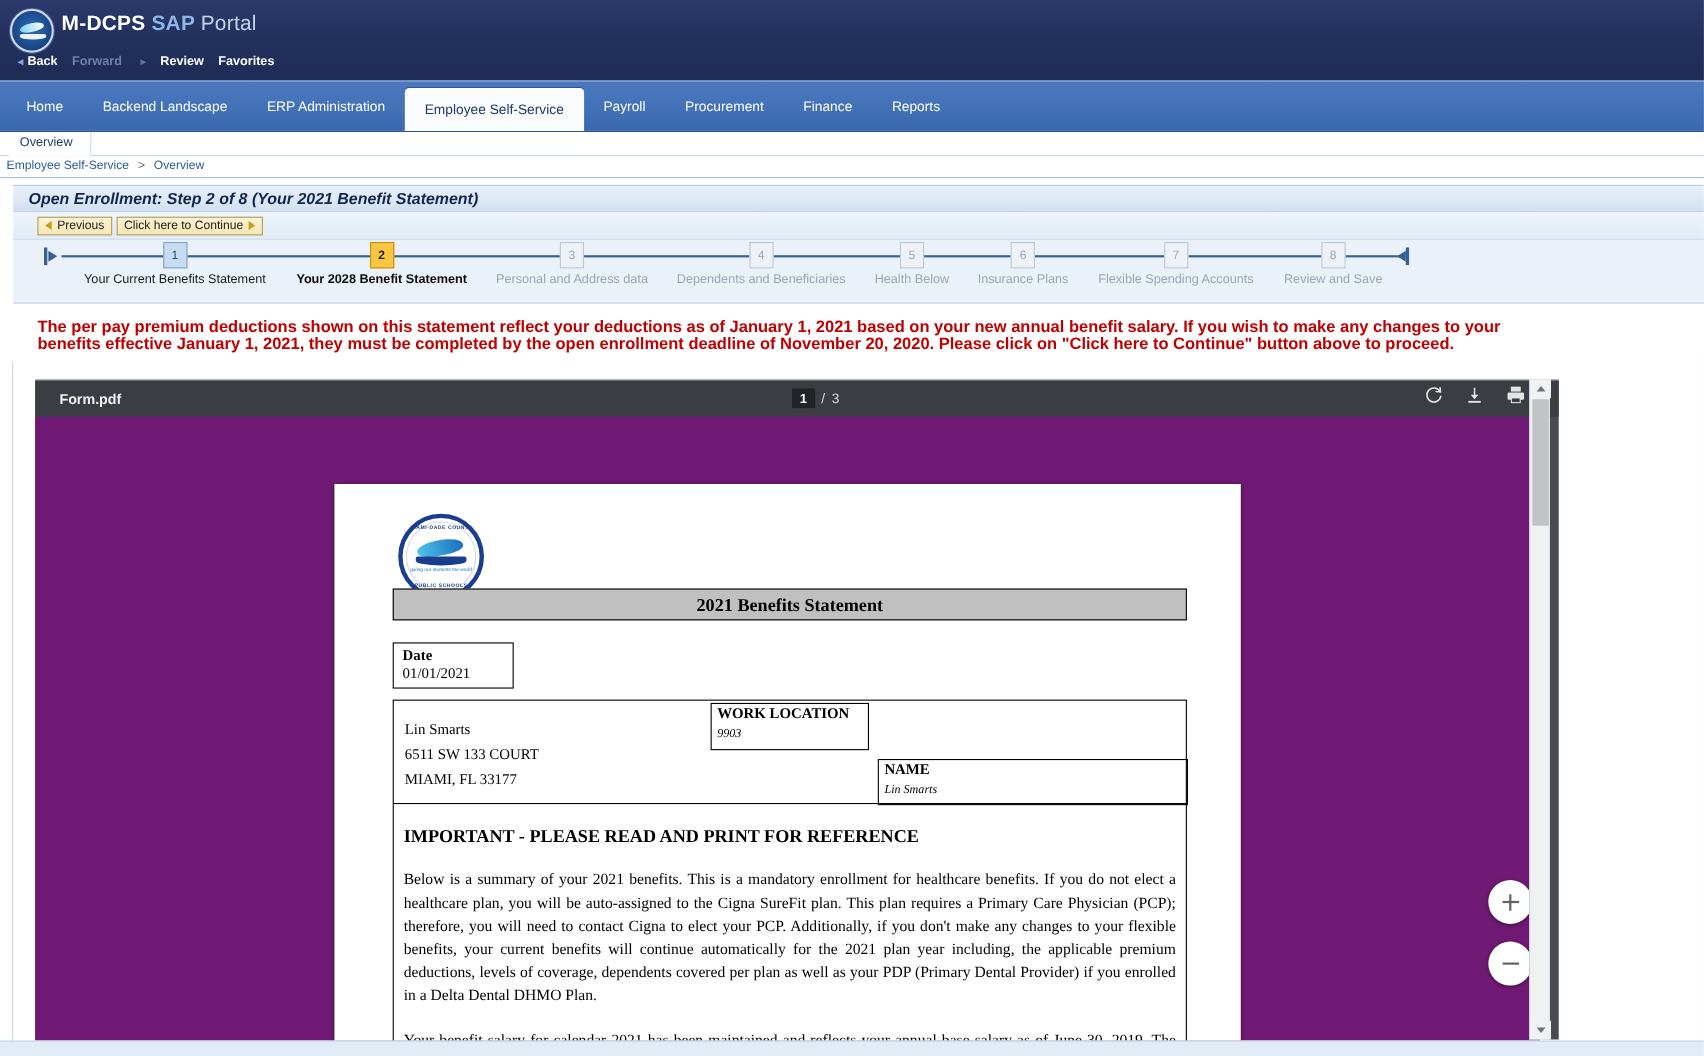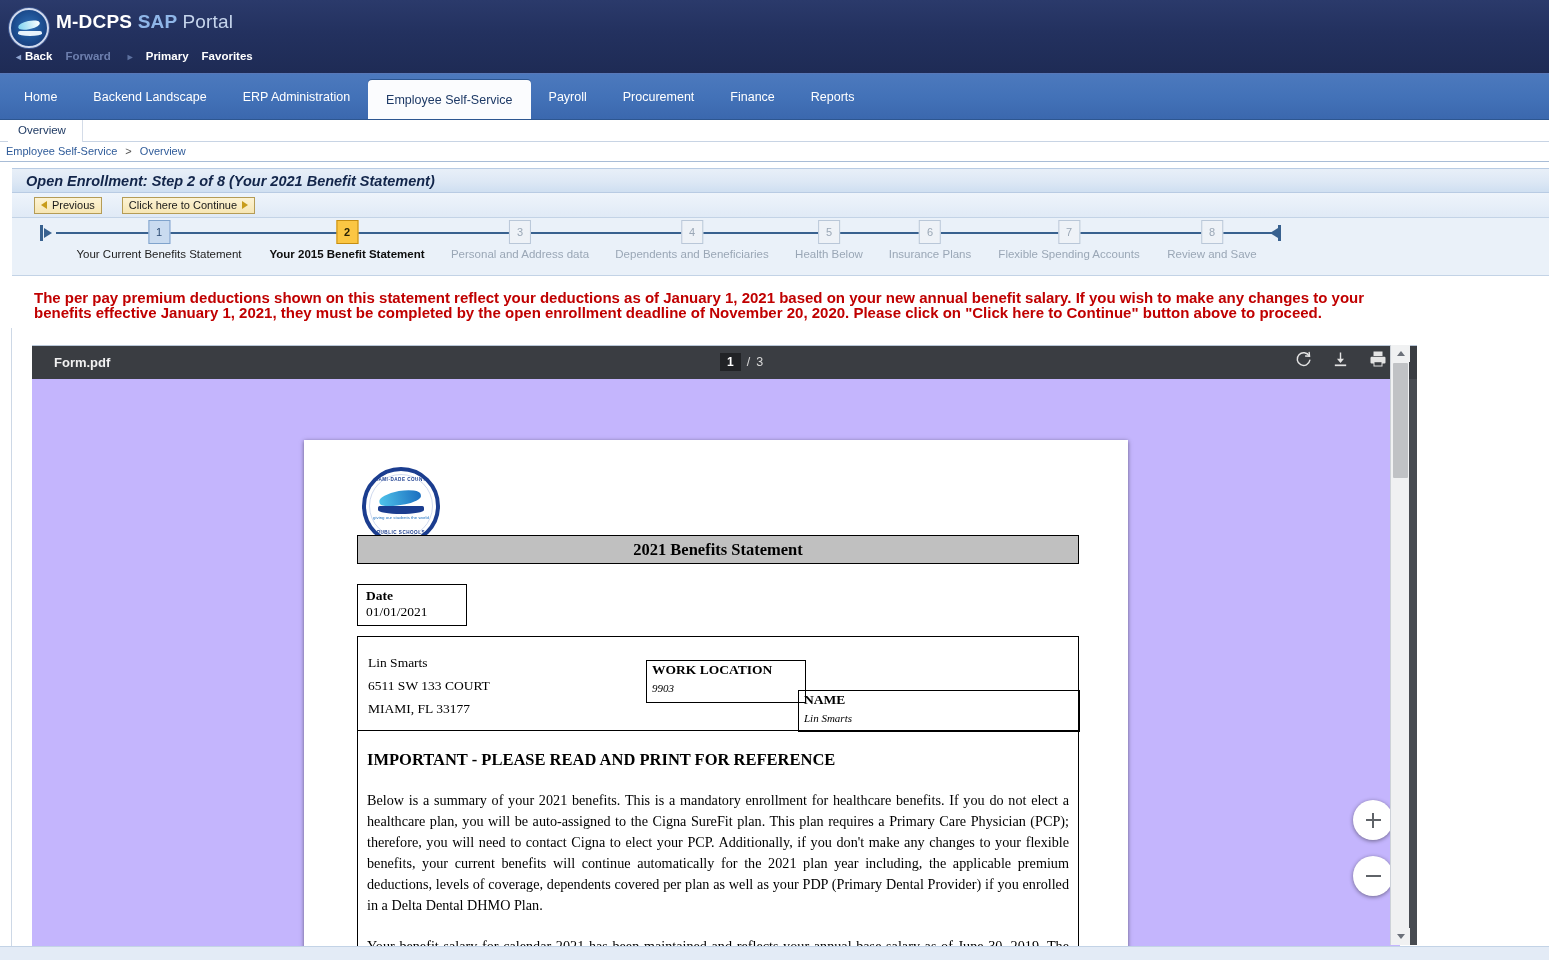--- a/index.html
+++ b/index.html
@@ -130,21 +130,21 @@
     font-size: 14.5px; font-weight: bold; font-style: italic;
     color: #12254a; white-space: nowrap;
   }
   #toolbar {
     margin-left: 12px;
     height: 25px;
     background: linear-gradient(to bottom, #eef4fb, #e0eaf6);
     border-bottom: 1px solid #c3d3e6;
     display: flex; align-items: center;
     padding-left: 22px;
-    gap: 20px;
+    gap: 4px;
   }
   .sapbtn {
     display: inline-flex; align-items: center; gap: 5px;
     height: 17px;
     padding: 0 6px;
     font-size: 11px;
     color: #1a1a1a;
     background: linear-gradient(to bottom, #fdf3d4, #f6e6b4);
     border: 1px solid #b59c55;
     cursor: pointer;
@@ -235,21 +235,21 @@
     font-size: 12px; font-weight: bold;
     padding: 2px 7px; min-width: 20px; text-align: center;
   }
   #pagebox .ptot { font-size: 12.5px; color: #d8d8d8; }
   #pdficons { position: absolute; right: 30px; top: 4px; display: flex; gap: 20px; align-items: center; }
   #pdficons svg { display: block; }
 
   #pdfcanvas {
     position: absolute; left: 0; top: 33px;
     width: 1368px; height: 567px;
-    background: #c4b5fd;
+    background: #701a75;
     overflow: hidden;
   }
   #pdfpage {
     position: absolute; left: 272px; top: 61px;
     width: 824px; height: 560px;
     background: #ffffff;
     box-shadow: 0 1px 4px rgba(0,0,0,.5);
   }
 
   
@@ -309,21 +309,21 @@
 
   #addrbox {
     position: absolute; left: 53px; top: 196px;
     width: 722px; height: 95px;
     border: 1px solid #000;
     font-family: "Liberation Serif", serif;
   }
   #addrbox .left { position: absolute; left: 10px; top: 14px; font-size: 13.5px; line-height: 23px; }
   #addrbox .grid { position: absolute; left: 288px; top: 0; width: 434px; height: 95px; }
   #addrbox .cell { position: absolute; border: 1px solid #000; }
-  #addrbox .c-wl { left: 0; top: 23px; width: 160px; height: 43px; }
+  #addrbox .c-wl { left: 0; top: 2px; width: 144px; height: 43px; }
   #addrbox .c-pid { left: 0; top: 53px; width: 152px; height: 42px; }
   #addrbox .c-nm { left: 152px; top: 53px; width: 282px; height: 42px; }
   #addrbox .hd { font-size: 13.5px; font-weight: bold; display:block; padding: 1px 0 0 5px; }
   #addrbox .vl { font-size: 11px; display:block; padding: 4px 0 0 5px; font-style: italic; }
 
   #docbody {
     position: absolute; left: 53px; top: 291px; width: 722px;
     font-family: "Liberation Serif", serif;
     color: #000;
     border-left: 1px solid #000;
@@ -405,21 +405,21 @@
   <div id="brand-logo">
     <div class="swoosh"></div>
       <div class="book"></div>
   </div>
   <div id="brand-title">
     <span class="t1">M-DCPS</span>
     <span class="t2">SAP</span>
     <span class="t3">Portal</span>
   </div>
   <div id="navlinks">
-    <span class="arrow-l">◄</span><span class="item">Back</span><span class="disabled">Forward</span><span class="arrow-r">►</span><span class="item" style="margin-left:11px">Primary</span><span class="item">Favorites</span>
+    <span class="arrow-l">◄</span><span class="item">Back</span><span class="disabled">Forward</span><span class="arrow-r">►</span><span class="item" style="margin-left:11px">Review</span><span class="item">Favorites</span>
   </div>
 </div>
 
 <div id="tabstrip">
   <div class="mtab">Home</div>
   <div class="mtab">Backend Landscape</div>
   <div class="mtab">ERP Administration</div>
   <div class="mtab active">Employee Self-Service</div>
   <div class="mtab">Payroll</div>
   <div class="mtab">Procurement</div>
@@ -465,21 +465,21 @@
         <div class="tri"></div>
         <div class="bar"></div>
       </div>
 
     <div class="rstep done" style="left:147px">
       <div class="num">1</div>
       <div class="lbl">Your Current Benefits Statement</div>
     </div>
     <div class="rstep current" style="left:335px">
       <div class="num">2</div>
-      <div class="lbl">Your 2015 Benefit Statement</div>
+      <div class="lbl">Your 2028 Benefit Statement</div>
     </div>
     <div class="rstep" style="left:508px">
       <div class="num">3</div>
       <div class="lbl">Personal and Address data</div>
     </div>
     <div class="rstep" style="left:680px">
       <div class="num">4</div>
       <div class="lbl">Dependents and Beneficiaries</div>
     </div>
     <div class="rstep" style="left:817px">

